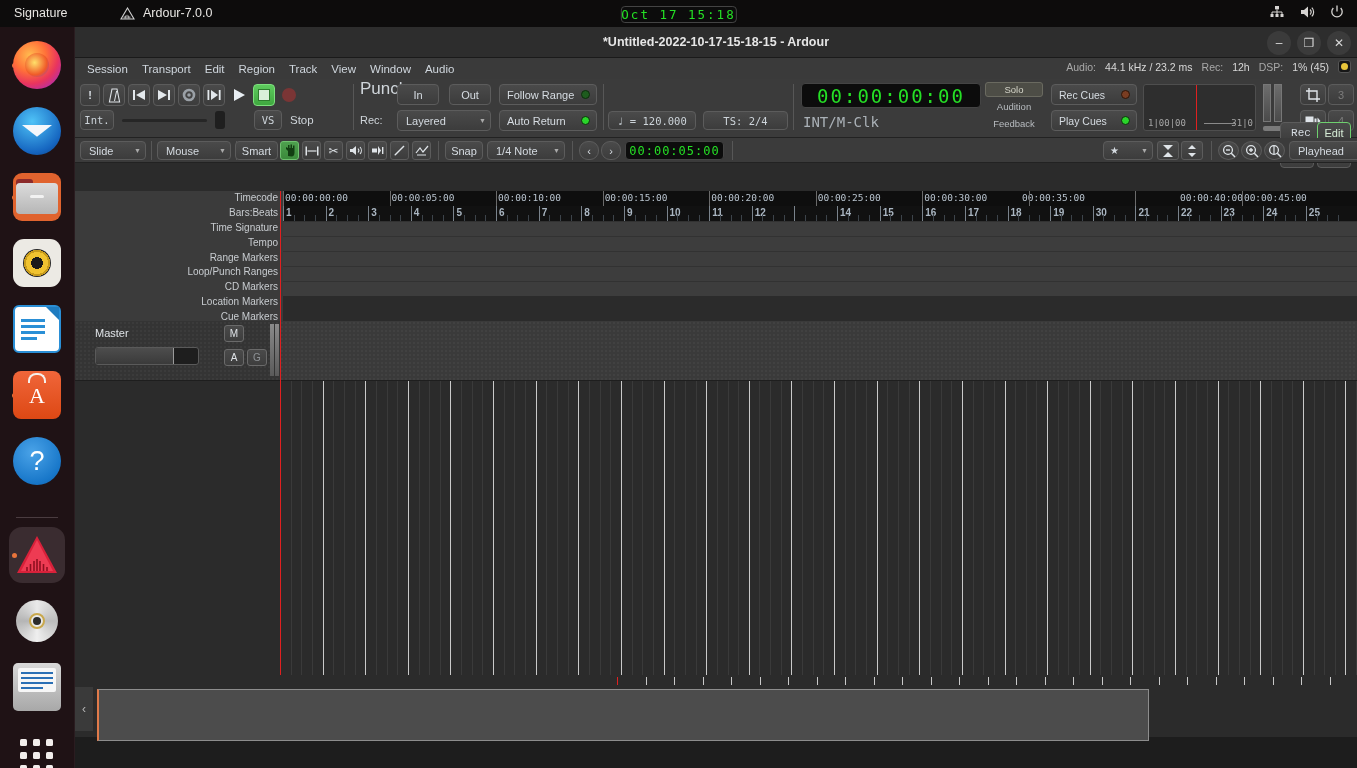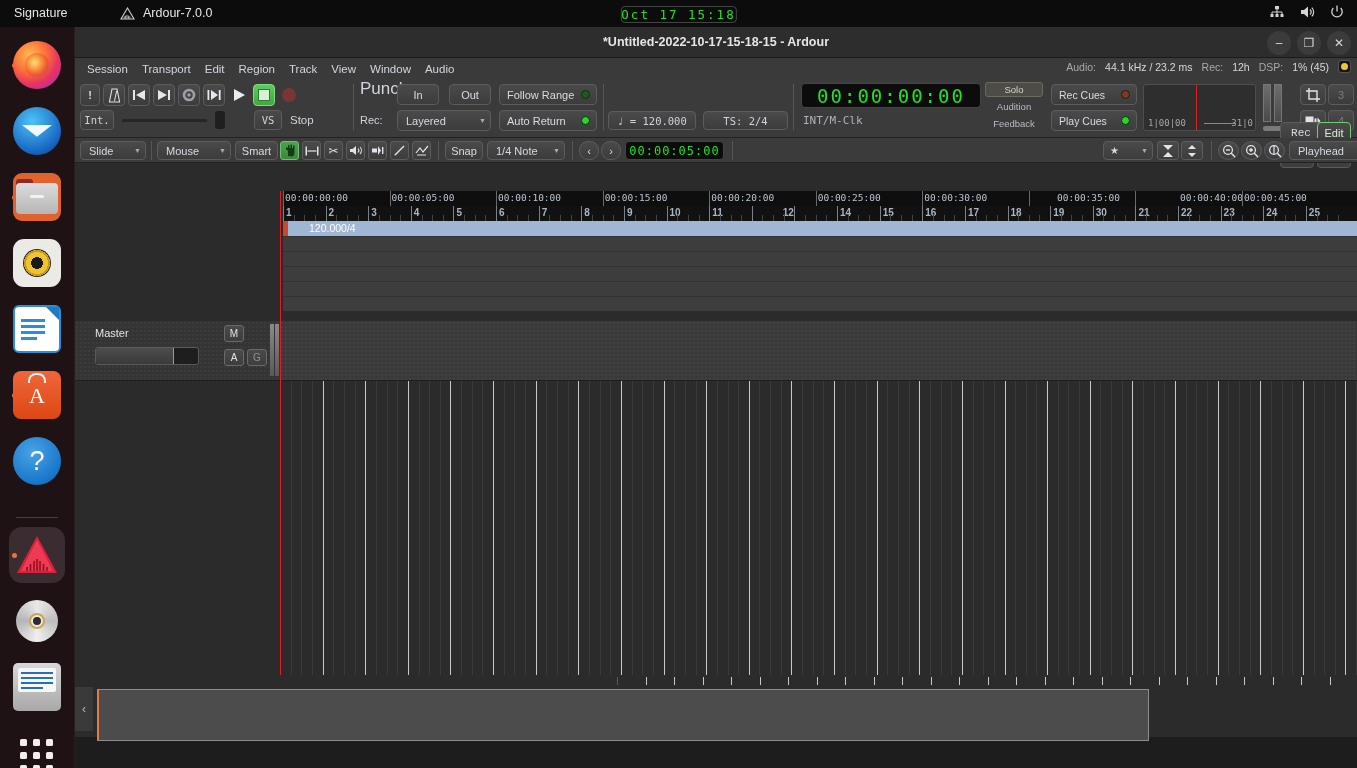--- a/index.html
+++ b/index.html
@@ -376,21 +376,21 @@
     </div>
 
     <div class="vsep" style="left:528px;top:5px;height:46px;"></div>
 
     <div class="smallbtn" style="left:533px;top:32px;width:88px;height:19px;">♩ = 120.000</div>
     <div class="smallbtn" style="left:628px;top:32px;width:85px;height:19px;">TS:  2/4</div>
 
     <div class="vsep" style="left:718px;top:5px;height:46px;"></div>
 
     <div class="clock" style="left:726px;top:4px;width:180px;height:25px;font-size:19px;">00:00:00:00</div>
-    <div style="position:absolute;left:728px;top:35px;color:#aab1b7;font-size:11px;
+    <div style="position:absolute;left:728px;top:35px;color:#aab1b7;font-size:14px;
          font-family:'DejaVu Sans Mono',monospace;">INT/M-Clk</div>
 
     <div style="position:absolute;left:910px;top:3px;width:58px;height:15px;background:#4d4d46;
       border:1px solid #6a6a60;border-radius:3px;color:#d4d4c8;font-size:9.5px;
       display:flex;align-items:center;justify-content:center;">Solo</div>
     <div style="position:absolute;left:910px;top:20px;width:58px;height:15px;color:#b8bcc0;font-size:9.5px;
       display:flex;align-items:center;justify-content:center;">Audition</div>
     <div style="position:absolute;left:910px;top:37px;width:58px;height:15px;color:#b8bcc0;font-size:9.5px;
       display:flex;align-items:center;justify-content:center;">Feedback</div>
 
@@ -551,38 +551,49 @@
       </svg>
     </div>
     <div class="dd" style="left:1214px;top:3px;width:84px;height:19px;">
       <span>Playhead</span>
 
     </div>
   </div>
 
   <div id="editor">
 
+    <div id="rulernames">
+      <div class="rn">Timecode</div>
+      <div class="rn">Bars:Beats</div>
+      <div class="rn">Time Signature</div>
+      <div class="rn">Tempo</div>
+      <div class="rn">Range Markers</div>
+      <div class="rn">Loop/Punch Ranges</div>
+      <div class="rn">CD Markers</div>
+      <div class="rn">Location Markers</div>
+      <div class="rn">Cue Markers</div>
+    </div>
 
     <div id="rulerarea">
       <div class="rowTC" id="rowTC">
           <div class="tcLbl" style="left: 2px;">00:00:00:00</div>
           <div class="vline" style="left: 0px; background: rgb(106, 106, 106);"></div>
           <div class="tcLbl" style="left: 108.548px;">00:00:05:00</div>
           <div class="vline" style="left: 106.548px; background: rgb(106, 106, 106);"></div>
           <div class="tcLbl" style="left: 215.095px;">00:00:10:00</div>
           <div class="vline" style="left: 213.095px; background: rgb(106, 106, 106);"></div>
           <div class="tcLbl" style="left: 321.643px;">00:00:15:00</div>
           <div class="vline" style="left: 319.643px; background: rgb(106, 106, 106);"></div>
           <div class="tcLbl" style="left: 428.19px;">00:00:20:00</div>
           <div class="vline" style="left: 426.19px; background: rgb(106, 106, 106);"></div>
           <div class="tcLbl" style="left: 534.738px;">00:00:25:00</div>
           <div class="vline" style="left: 532.738px; background: rgb(106, 106, 106);"></div>
           <div class="tcLbl" style="left: 641.286px;">00:00:30:00</div>
           <div class="vline" style="left: 639.286px; background: rgb(106, 106, 106);"></div>
-          <div class="tcLbl" style="left: 774px;">00:00:35:00</div>
+          <div class="tcLbl" style="left: 739px;">00:00:35:00</div>
           <div class="vline" style="left: 745.833px; background: rgb(106, 106, 106);"></div>
           <div class="tcLbl" style="left: 897px;">00:00:40:00</div>
           <div class="vline" style="left: 852.381px; background: rgb(106, 106, 106);"></div>
           <div class="tcLbl" style="left: 960.929px;">00:00:45:00</div>
           <div class="vline" style="left: 958.929px; background: rgb(106, 106, 106);"></div>
         </div>
       <div class="rowBB" id="rowBB">
           <div class="vline" style="left: 0px; background: rgb(122, 131, 140);"></div>
           <div class="bbLbl" style="left: 3px;">1</div>
           <div class="vline" style="left: 10.6548px; background: rgb(61, 68, 75); top: 9px;"></div>
@@ -632,21 +643,21 @@
           <div class="bbLbl" style="left: 386.571px;">10</div>
           <div class="vline" style="left: 394.226px; background: rgb(61, 68, 75); top: 9px;"></div>
           <div class="vline" style="left: 404.881px; background: rgb(61, 68, 75); top: 9px;"></div>
           <div class="vline" style="left: 415.536px; background: rgb(61, 68, 75); top: 9px;"></div>
           <div class="vline" style="left: 426.19px; background: rgb(122, 131, 140);"></div>
           <div class="bbLbl" style="left: 429.19px;">11</div>
           <div class="vline" style="left: 436.845px; background: rgb(61, 68, 75); top: 9px;"></div>
           <div class="vline" style="left: 447.5px; background: rgb(61, 68, 75); top: 9px;"></div>
           <div class="vline" style="left: 458.155px; background: rgb(61, 68, 75); top: 9px;"></div>
           <div class="vline" style="left: 468.81px; background: rgb(122, 131, 140);"></div>
-          <div class="bbLbl" style="left: 471.81px; margin-left: 28px;">12</div>
+          <div class="bbLbl" style="left: 471.81px;">12</div>
           <div class="vline" style="left: 479.464px; background: rgb(61, 68, 75); top: 9px;"></div>
           <div class="vline" style="left: 490.119px; background: rgb(61, 68, 75); top: 9px;"></div>
           <div class="vline" style="left: 500.774px; background: rgb(61, 68, 75); top: 9px;"></div>
           <div class="vline" style="left: 511.429px; background: rgb(122, 131, 140);"></div>
           <div class="bbLbl" style="left: 522px; margin-top: 26px;">13</div>
           <div class="vline" style="left: 522.083px; background: rgb(61, 68, 75); top: 9px;"></div>
           <div class="vline" style="left: 532.738px; background: rgb(61, 68, 75); top: 9px;"></div>
           <div class="vline" style="left: 543.393px; background: rgb(61, 68, 75); top: 9px;"></div>
           <div class="vline" style="left: 554.048px; background: rgb(122, 131, 140);"></div>
           <div class="bbLbl" style="left: 557.048px;">14</div>
@@ -702,24 +713,20 @@
           <div class="bbLbl" style="left: 983.238px;">24</div>
           <div class="vline" style="left: 990.893px; background: rgb(61, 68, 75); top: 9px;"></div>
           <div class="vline" style="left: 1001.55px; background: rgb(61, 68, 75); top: 9px;"></div>
           <div class="vline" style="left: 1012.2px; background: rgb(61, 68, 75); top: 9px;"></div>
           <div class="vline" style="left: 1022.86px; background: rgb(122, 131, 140);"></div>
           <div class="bbLbl" style="left: 1025.86px;">25</div>
           <div class="vline" style="left: 1033.51px; background: rgb(61, 68, 75); top: 9px;"></div>
           <div class="vline" style="left: 1044.17px; background: rgb(61, 68, 75); top: 9px;"></div>
           <div class="vline" style="left: 1054.82px; background: rgb(61, 68, 75); top: 9px;"></div>
         </div>
-      <div class="rowtempo" id="rowTempo">
-        <div style="position:absolute;left:0;top:0;width:5px;height:15px;background:#c94a2a;"></div>
-        <div style="position:absolute;left:26px;top:1px;color:#ffffff;font-size:10.5px;">120.000/4</div>
-      </div>
       <div class="rowmk" id="rowRange"></div>
       <div class="rowmk" id="rowLoop"></div>
       <div class="rowmk" id="rowCD"></div>
       <div class="rowmk" id="rowLoc"></div>
       <div class="rowmk" id="rowCue"></div>
     </div>
 
     <div id="trackheaders">
       <div class="thead">
         <div class="nm">Master</div>

